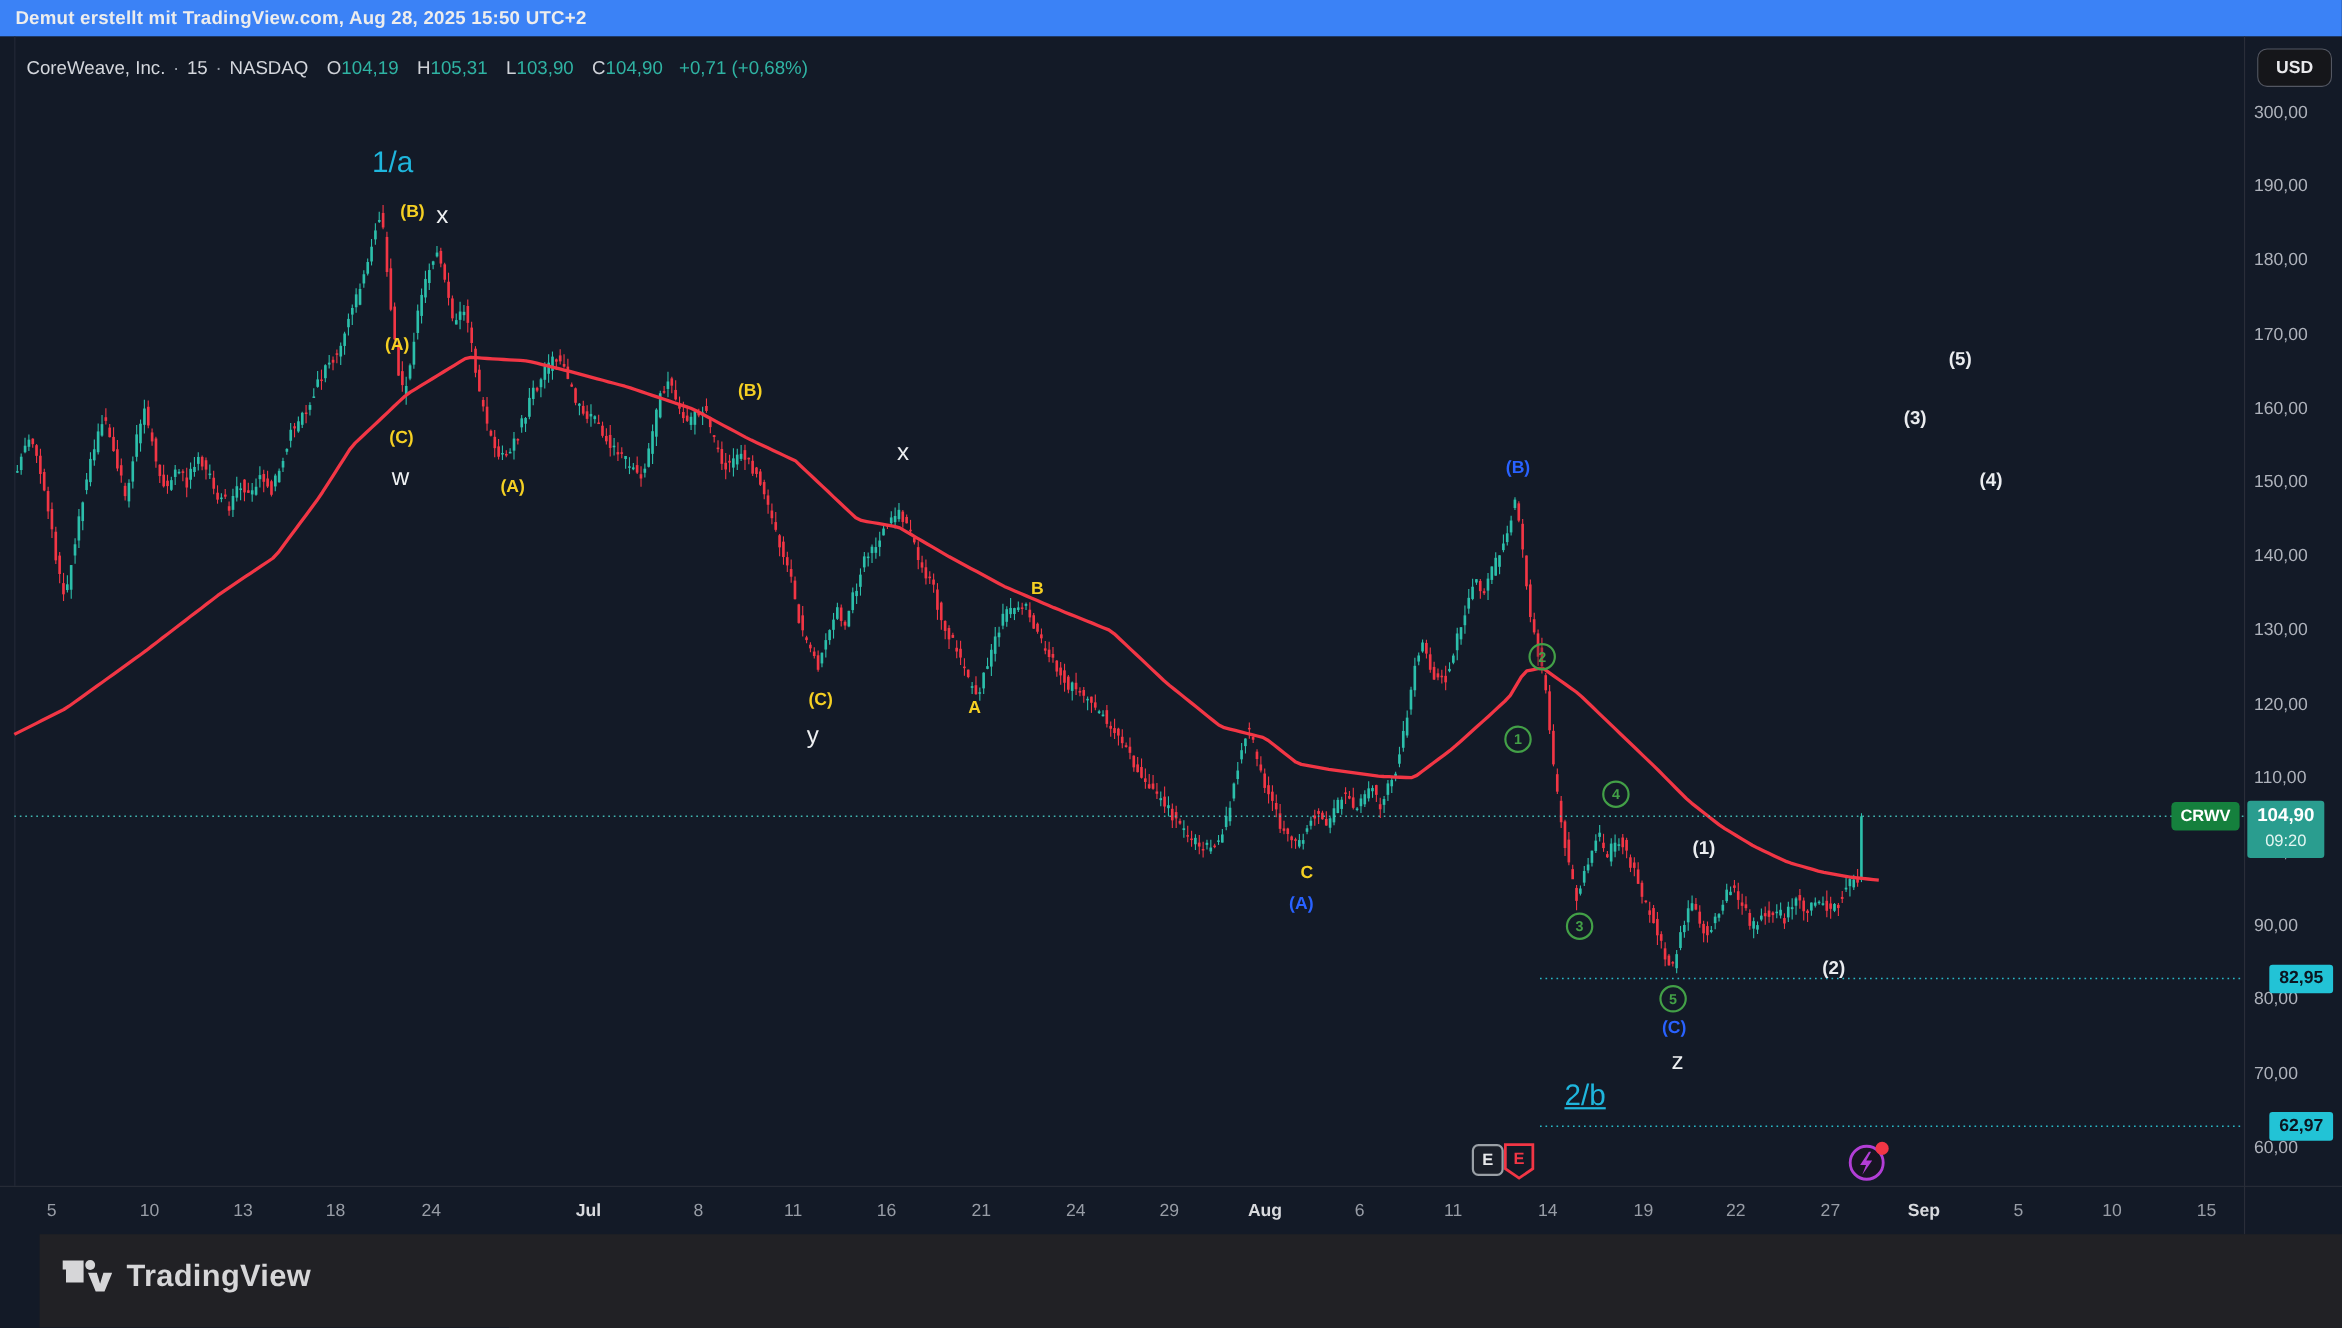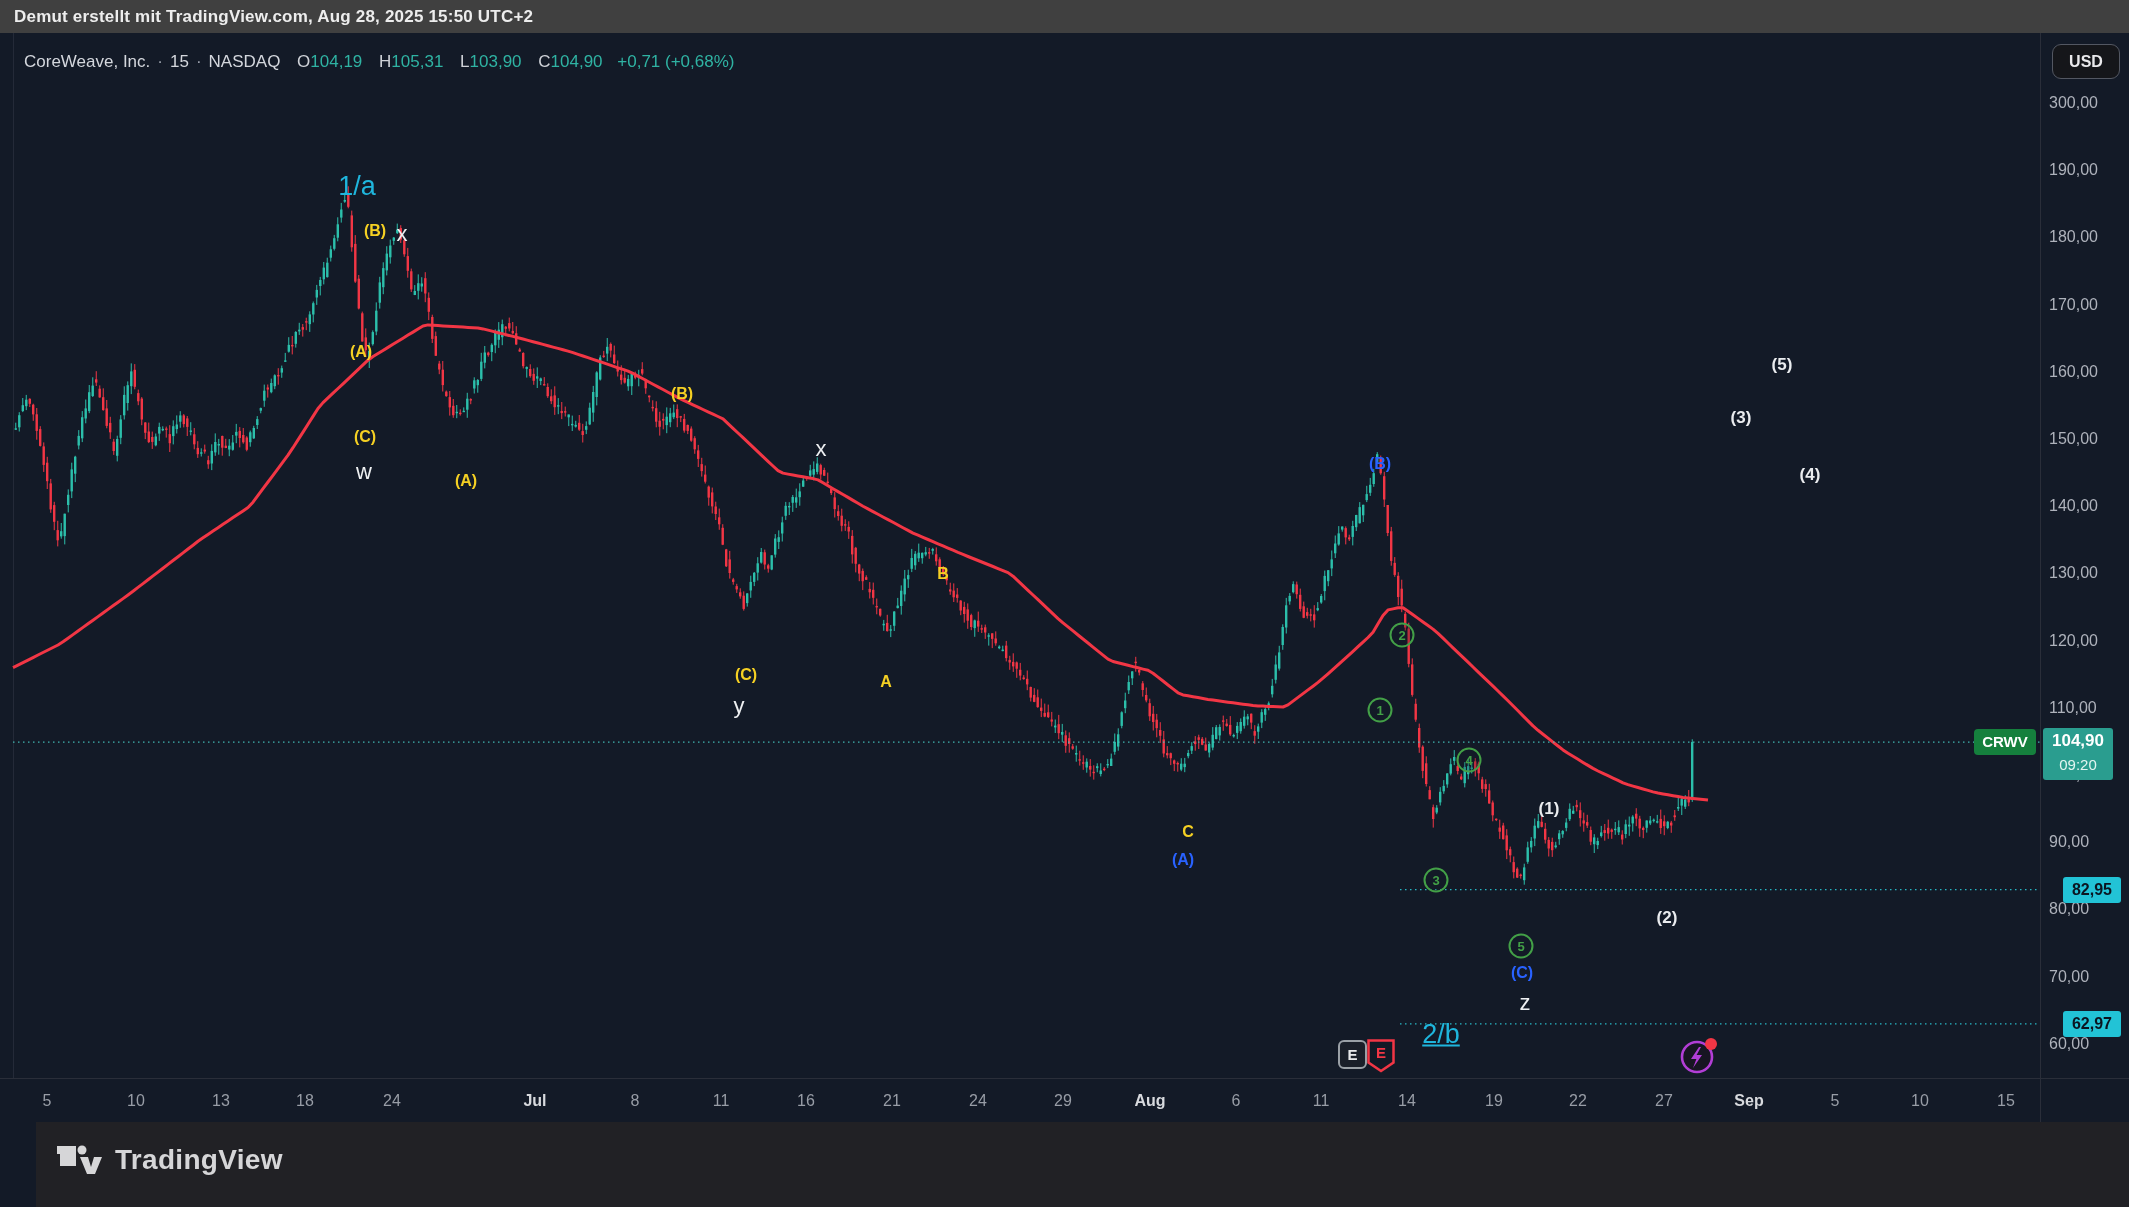--- a/index.html
+++ b/index.html
@@ -1,20 +1,20 @@
 <!DOCTYPE html>
 <html><head>
 <meta charset="utf-8">
 <style>
   html,body{margin:0;padding:0;background:#131a27;}
   body{width:2129px;height:1207px;position:relative;overflow:hidden;
        font-family:"Liberation Sans",sans-serif;-webkit-font-smoothing:antialiased;}
 
   
-  .top-strip{position:absolute;left:0;top:0;width:2129px;height:33px;background:#404040;
+  .top-strip{position:absolute;left:0;top:0;width:2129px;height:33px;background:#3b82f6;
     color:#ededed;font-size:17px;font-weight:700;line-height:33px;padding-left:14px;
     box-sizing:border-box;letter-spacing:.2px;}
   .pane-border-left{position:absolute;left:13px;top:33px;width:1px;height:1045px;background:#242a38;}
   #chart-svg{position:absolute;left:0;top:33px;}
 
   
   .legend{position:absolute;left:24px;top:52px;z-index:5;}
   .legend-row1{font-size:17px;color:#d4d7dd;white-space:nowrap;}
   .legend-row1 .val{color:#2fb3a3;}
   .legend-row1 .chg{color:#2fb3a3;margin-left:10px;}
@@ -41,21 +41,21 @@
   .symbol-badge{position:absolute;width:62px;height:26px;background:#15803d;border-radius:4px;
     color:#fff;font-size:15px;font-weight:700;text-align:center;line-height:26px;z-index:4;}
 
   
   .time-axis{position:absolute;left:0;top:1078px;width:2129px;height:44px;border-top:1px solid #2a2e39;box-sizing:border-box;}
   .ttick{position:absolute;top:50%;transform:translate(-50%,-50%);color:#989da6;font-size:16px;}
   .ttick.month{color:#d8dade;font-weight:600;}
 
   
   .overlay{position:absolute;left:0;top:0;width:2129px;height:1207px;pointer-events:none;}
-  .wl{position:absolute;transform:translate(-50%,-50%);white-space:nowrap;pointer-events:auto;margin-top:38px;}
+  .wl{position:absolute;transform:translate(-50%,-50%);white-space:nowrap;pointer-events:auto;}
   .wl-cyan-lg{font-size:27px;color:#1fb6dd;font-weight:500;}
   .wl-yellow{font-size:16px;color:#f5d023;font-weight:700;}
   .wl-white-md{font-size:22px;color:#eef0f2;font-weight:500;}
   .wl-white-sm{font-size:17px;color:#eaecef;font-weight:700;}
   .wl-blue{font-size:16px;color:#2962ff;font-weight:700;}
   .wl-green-circle{width:21px;height:21px;border:2px solid #43a047;border-radius:50%;
     color:#43a047;font-size:13px;font-weight:700;display:flex;align-items:center;justify-content:center;
     background:rgba(19,26,39,.25);}
 
   

